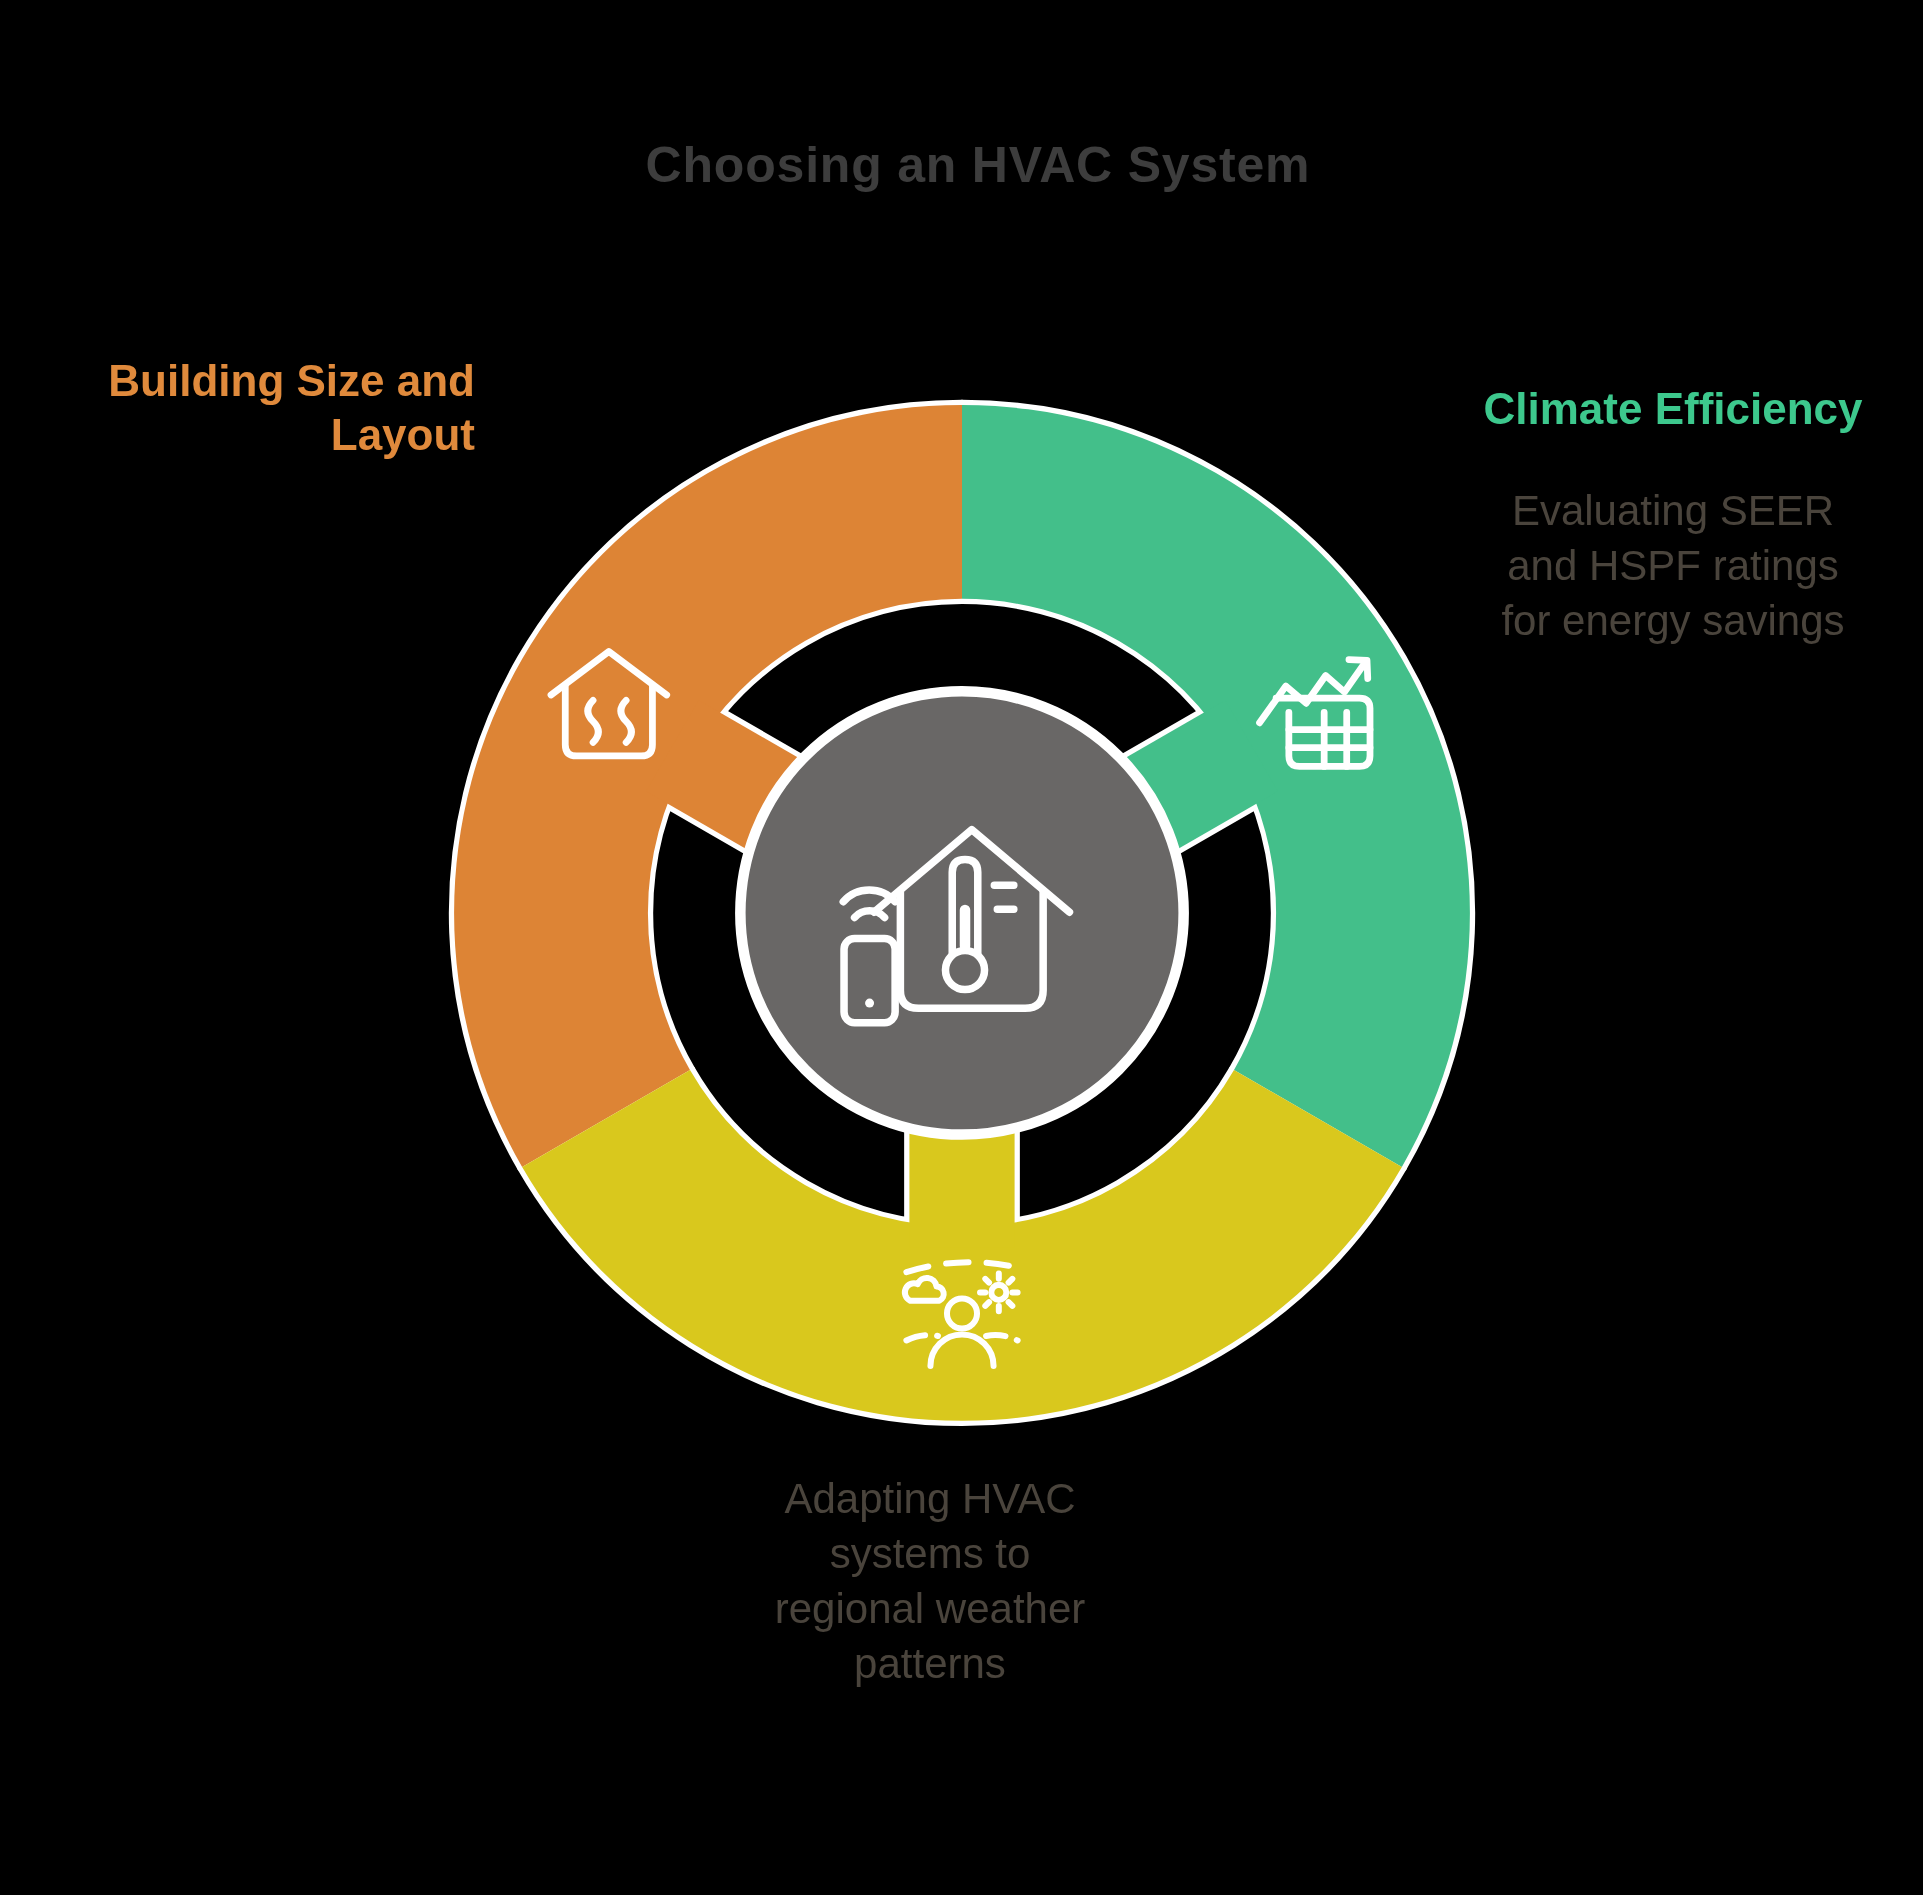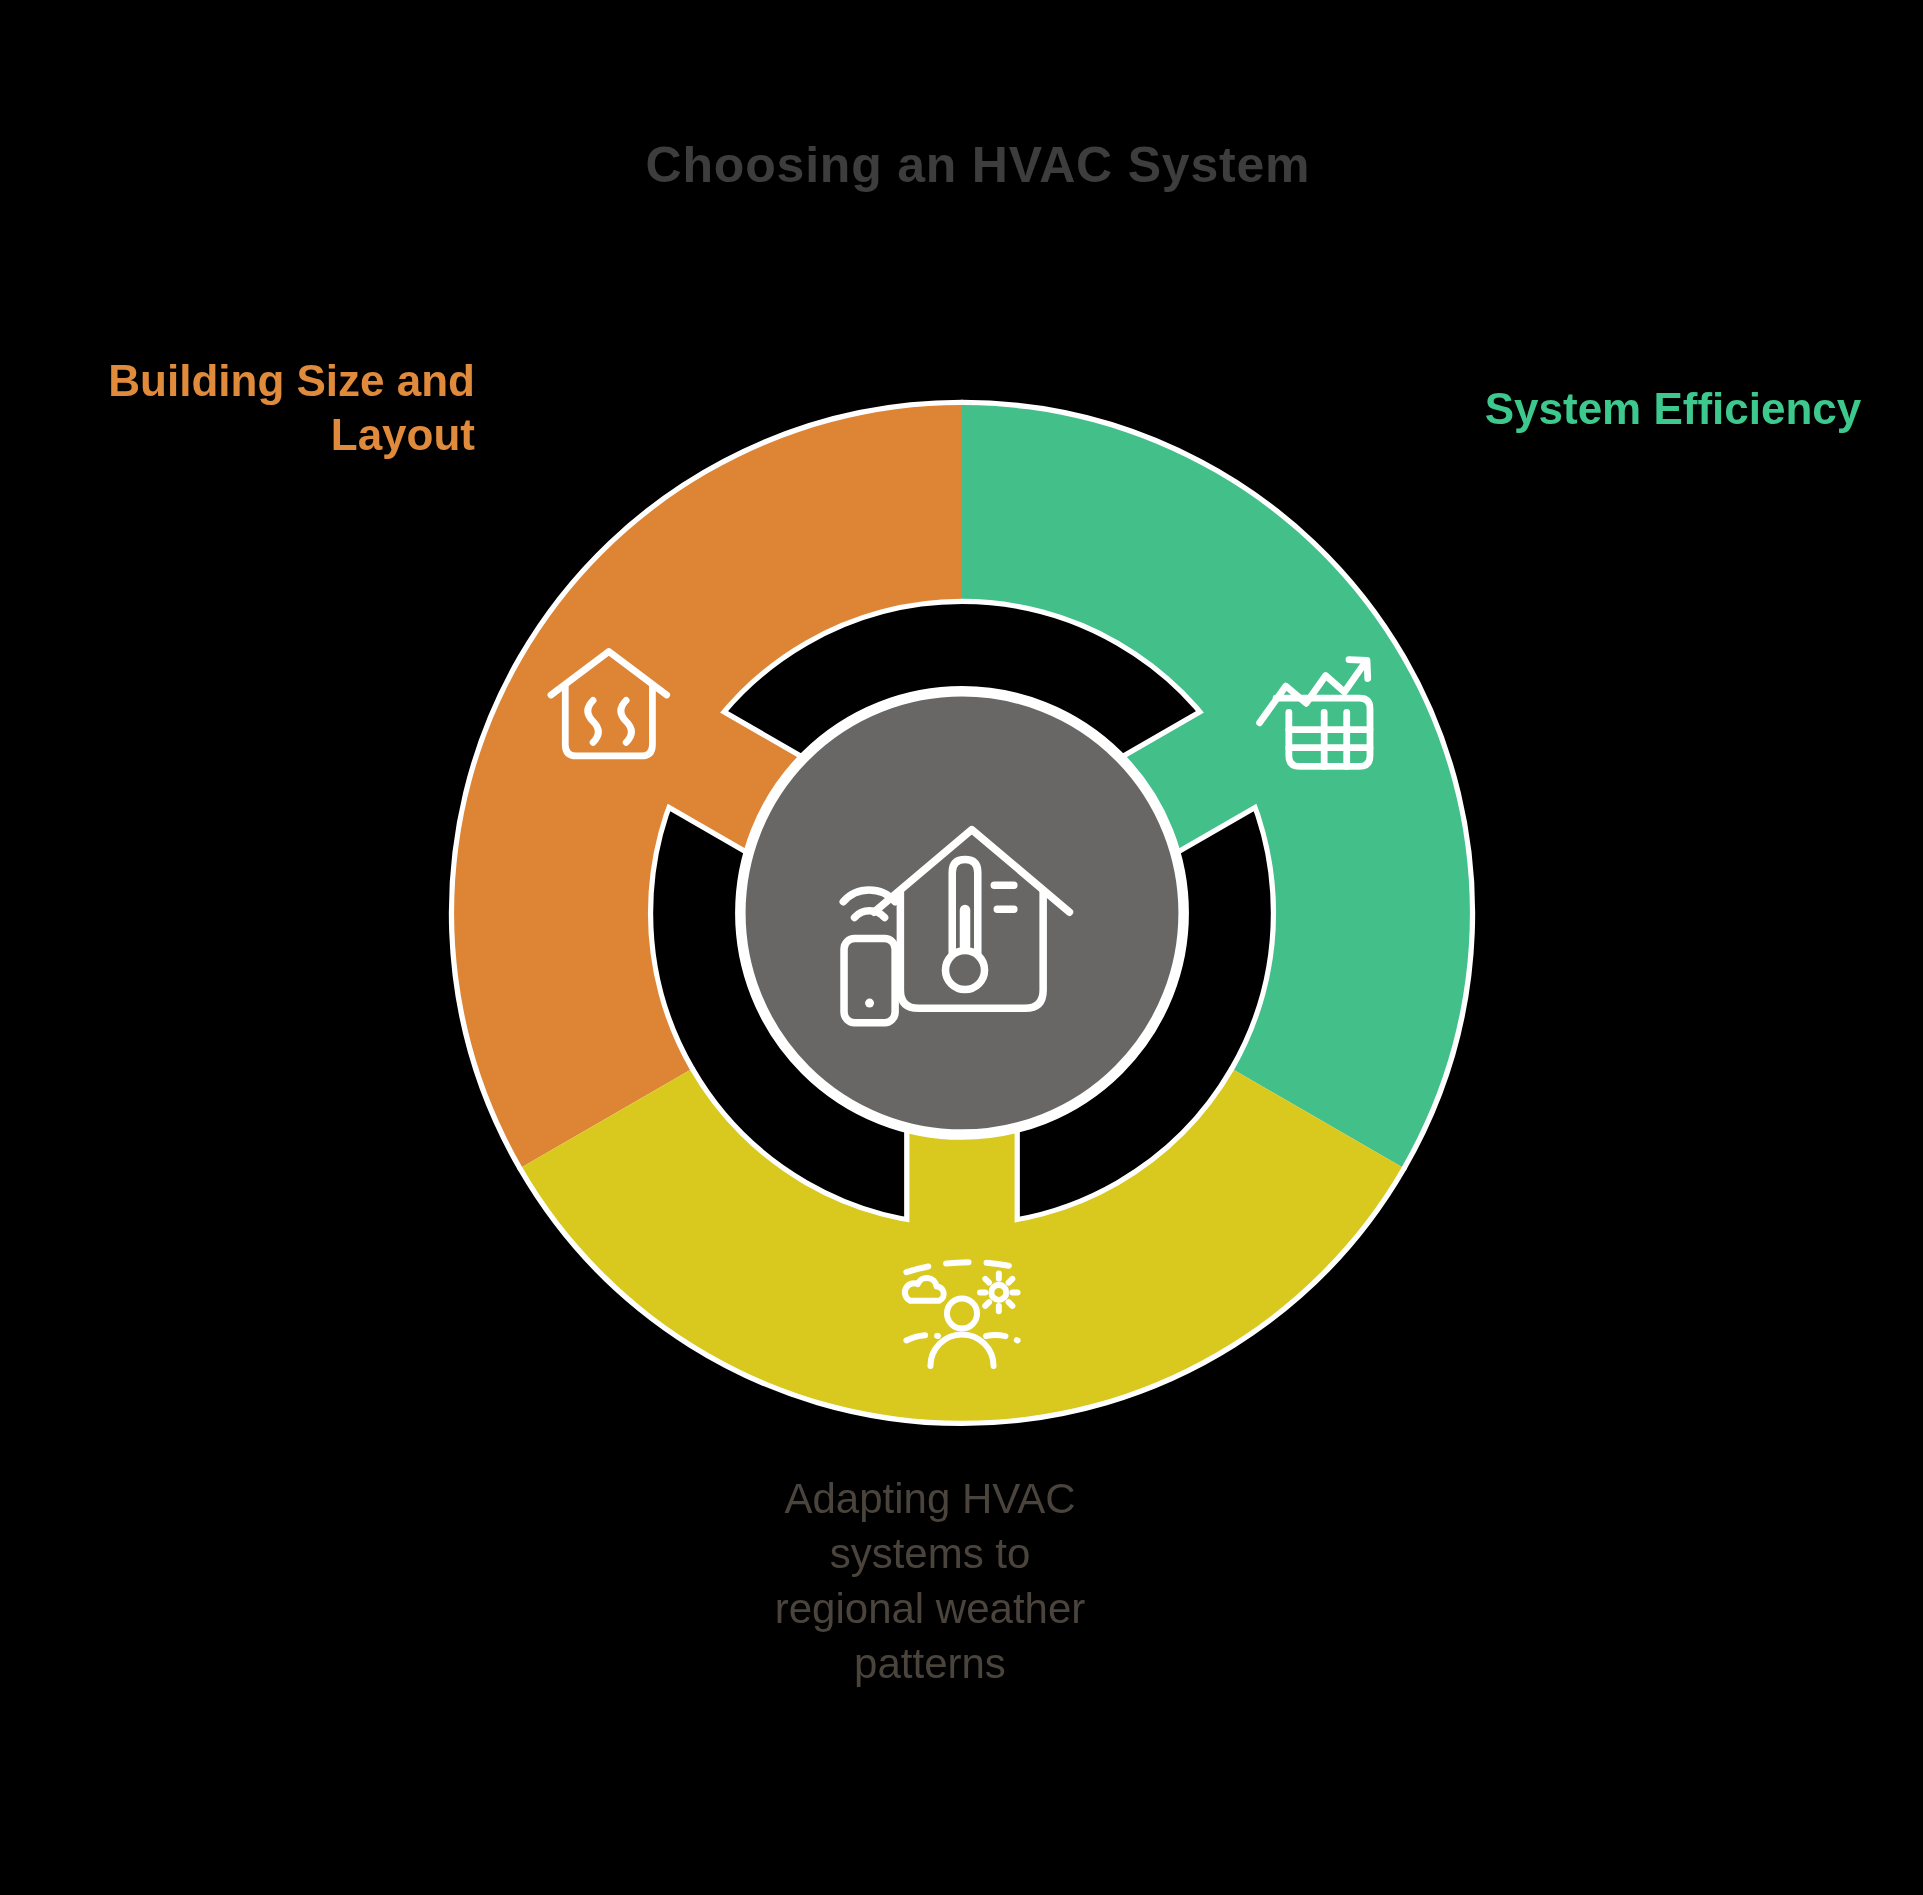--- a/index.html
+++ b/index.html
@@ -88,21 +88,24 @@
   </svg>
 
   <h1 class="title" style="color: rgb(61, 61, 61);">Choosing an HVAC System</h1>
 
   <div class="label label-left">
     <div class="heading" style="color: rgb(224, 138, 60); text-align: right;">Building Size and
 Layout</div>
   </div>
 
   <div class="label label-right">
-    <div class="heading" style="color: rgb(61, 200, 141);">System Efficiency</div>
+    <div class="heading" style="color: rgb(61, 200, 141);">Climate Efficiency</div>
+    <div class="body" style="color: rgb(74, 68, 60);">Evaluating SEER
+and HSPF ratings
+for energy savings</div>
   </div>
 
   <div class="label label-bottom">
     <div class="body" style="color: rgb(74, 68, 60);">Adapting HVAC
 systems to
 regional weather
 patterns</div>
   </div>
 
 </div>

